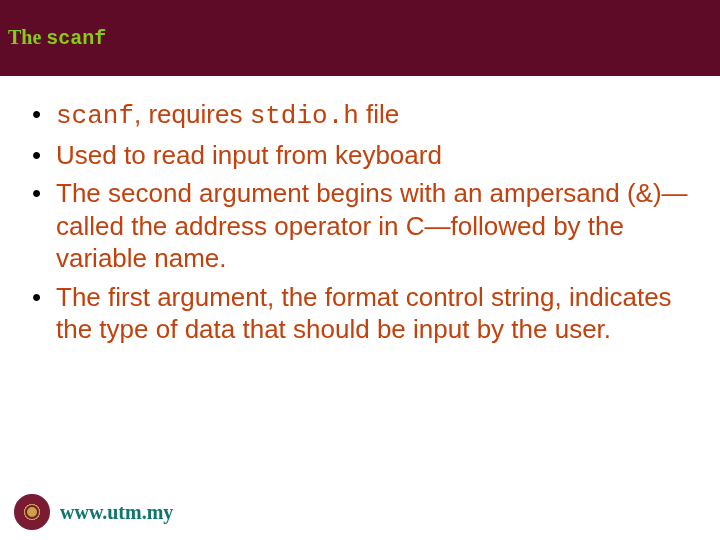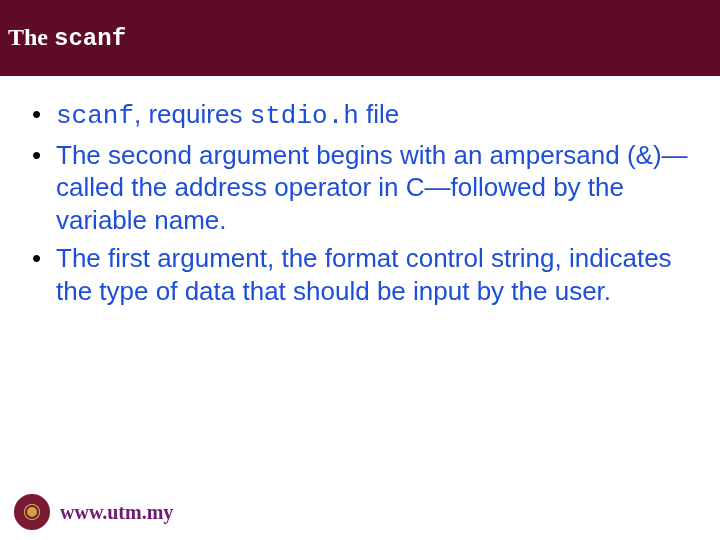--- a/index.html
+++ b/index.html
@@ -13,41 +13,41 @@
   }
   .header {
     width: 100%;
     height: 76px;
     background: #5e0b28;
     display: flex;
     align-items: center;
     padding-left: 8px;
   }
   .header-title {
-    color: #ffffff;
-    font-size: 24px;
+    color: #84cc16;
+    font-size: 20px;
     font-weight: bold;
     font-family: Georgia, 'Times New Roman', serif;
   }
   .header-title .mono {
     font-family: 'Courier New', Courier, monospace;
     font-weight: bold;
   }
   .content {
     padding: 22px 14px 0 28px;
   }
   ul.bullets {
     list-style: none;
   }
   ul.bullets > li {
     position: relative;
     padding-left: 28px;
     font-size: 26px;
     line-height: 1.25;
-    color: #1d4ed8;
+    color: #c2410c;
     margin-bottom: 6px;
     font-family: Arial, Helvetica, sans-serif;
   }
   ul.bullets > li::before {
     content: "•";
     position: absolute;
     left: 4px;
     top: 0;
     font-size: 26px;
     color: #000000;
@@ -75,41 +75,44 @@
     content: "";
     position: absolute;
     top: 50%; left: 50%;
     width: 14px; height: 14px;
     background: #c9a24a;
     border-radius: 50%;
     transform: translate(-50%, -50%);
     box-shadow: inset 0 0 0 2px #7a1b33;
   }
   .footer-text {
-    color: #701a75;
+    color: #0f766e;
     font-weight: bold;
     font-size: 20px;
     font-family: Georgia, 'Times New Roman', serif;
   }
 </style>
 </head>
 <body>
 
 <div class="header">
   <div class="header-title">
     <span>The </span><span class="mono">scanf</span>
   </div>
 </div>
 
 <div class="content">
   <ul class="bullets">
     <li>
       <span class="mono">scanf</span><span>, requires </span><span class="mono">stdio.h</span><span> file</span>
     </li>
     <li>
+      <span>Used to read input from keyboard</span>
+    </li>
+    <li>
       <span>The second argument begins with an ampersand (&amp;)—called the address operator in C—followed by the variable name.</span>
     </li>
     <li>
       <span>The first argument, the format control string, indicates the type of data that should be input by the user.</span>
     </li>
   </ul>
 </div>
 
 <div class="footer">
   <div class="logo"></div>

